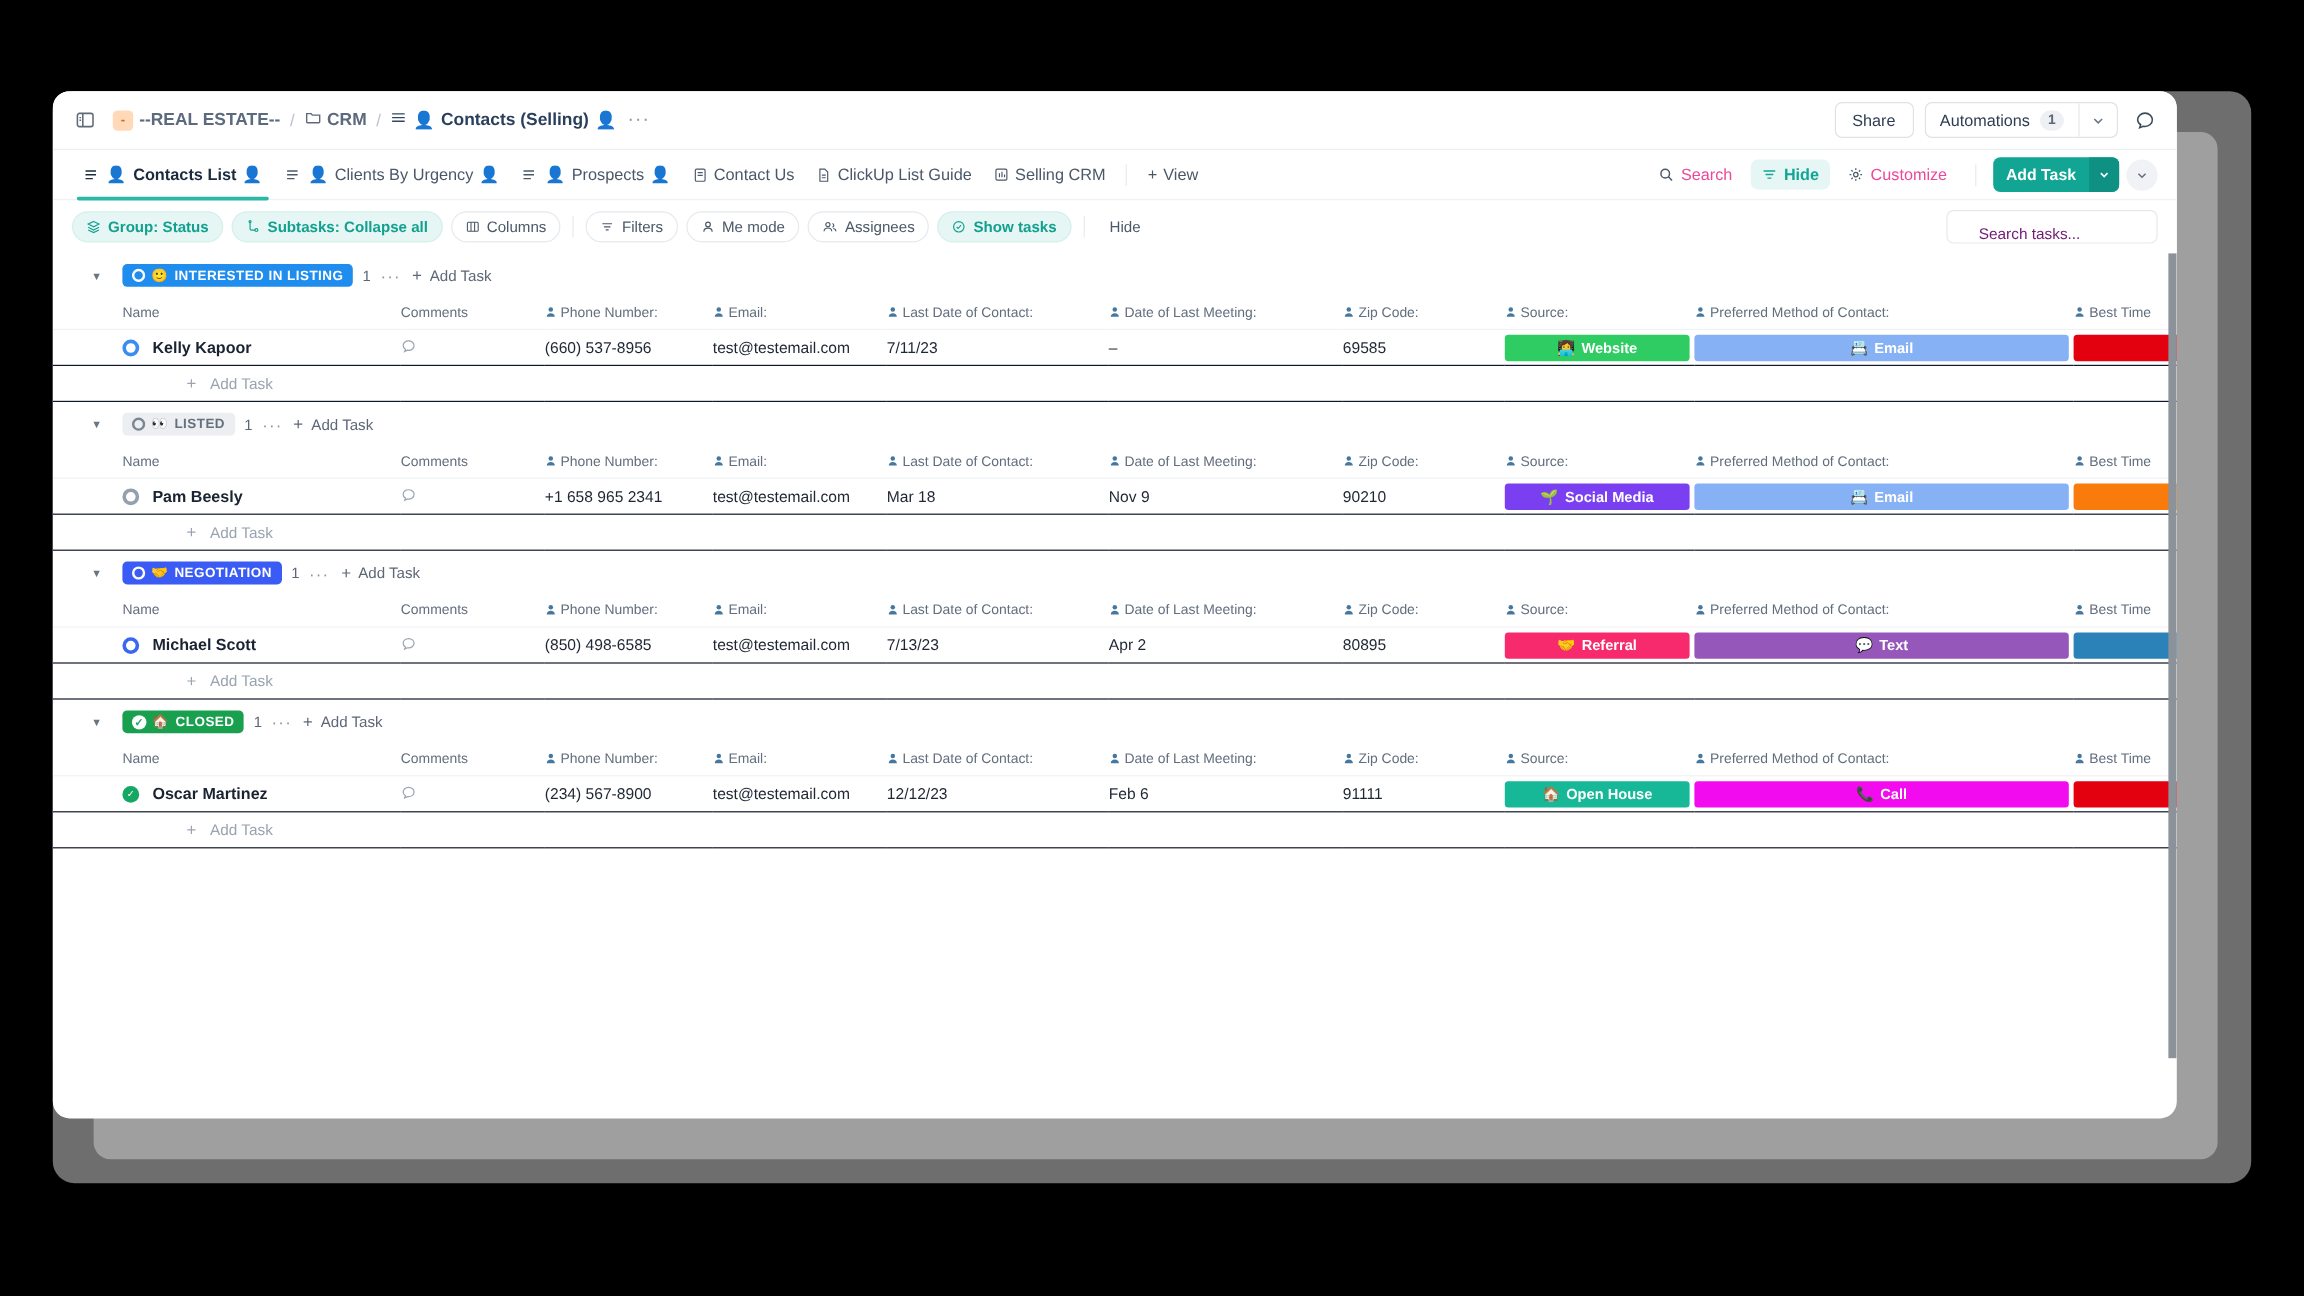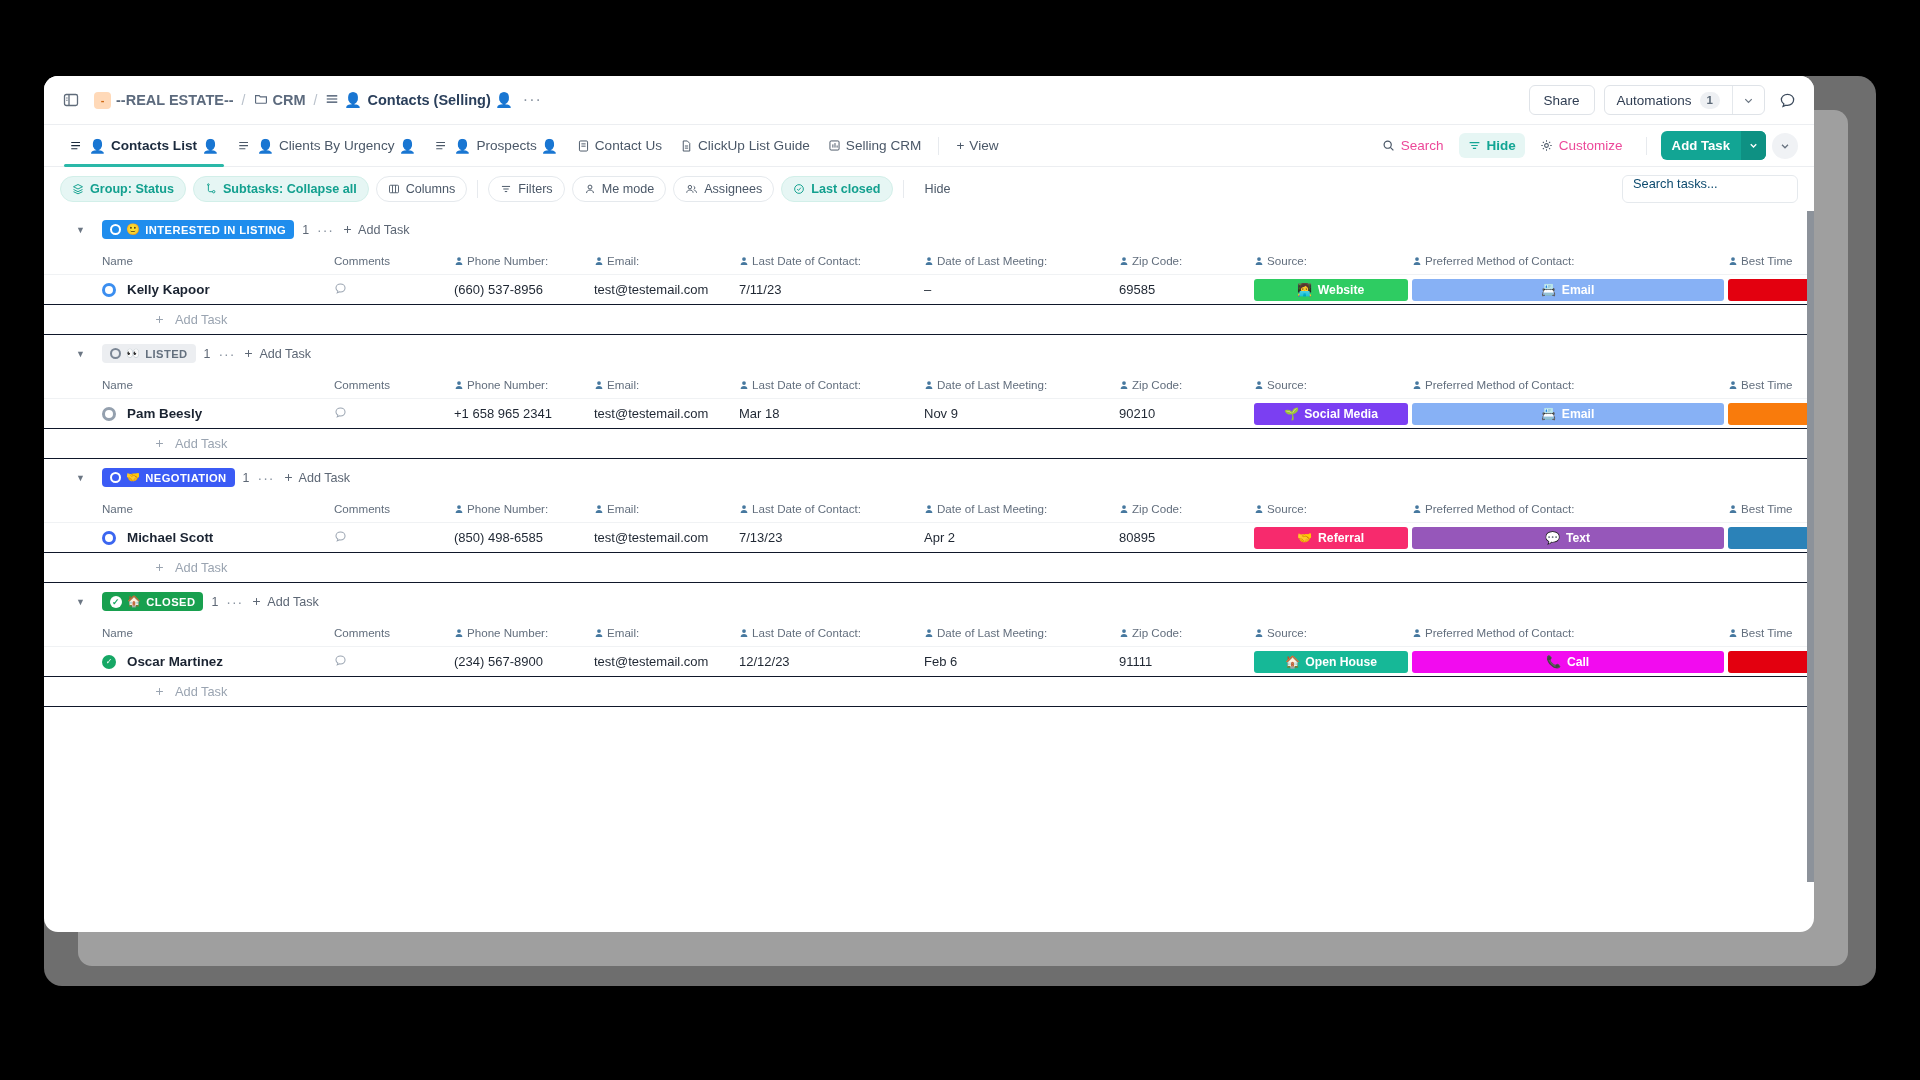--- a/index.html
+++ b/index.html
@@ -111,22 +111,22 @@
     height:26px; padding: 0 11px; border-radius:14px;
     font-size:12.6px; color:#4b5868; border:1px solid #e5e9ed; background:#fff;
     white-space: nowrap;
   }
   .chip.teal { background:#e6f6f4; border-color:#d2efe9; color:#13a08f; font-weight:600; }
   .chip.plain { border:none; }
   .chip-sep { width:1px; height:18px; background:#e7eaee; margin: 0 3px; }
   .searchbox {
     margin-left:auto; width: 176px; height: 28px;
     border:1px solid #e5e9ed; border-radius:6px;
-    display:flex; align-items:flex-start; padding: 0 10px;
-    font-size:12.8px; color:#0c4a6e;
+    display:flex; align-items:flex-end; padding: 0 26px;
+    font-size:12.8px; color:#701a75;
   }
 
   
   .tablewrap { position: relative; height: 671px; overflow: hidden; background:#fff; }
   .group { margin-top: 0; }
   .group-head {
     display:flex; align-items:center; gap:8px;
     padding: 9px 0 9px 58px; font-size:12.5px;
   }
   .tri { position:absolute; margin-left:-26px; color:#6b7683; font-size:9px; }
@@ -428,21 +428,21 @@
             <path d="M2.4 13.2c0-2.4 2-3.8 4.4-3.8s4.4 1.4 4.4 3.8"></path>
             <path d="M12 4.2a2.3 2.3 0 0 1 0 4.4M13 9.9c1.8.3 3 1.6 3 3.3"></path>
         </svg>
         <span>Assignees</span>
       </div>
       <div class="chip teal">
         <svg width="12" height="12" viewBox="0 0 16 16" fill="none" stroke="#13a08f" stroke-width="1.3">
           <circle cx="8" cy="8" r="5.8"></circle>
             <polyline points="5.6,8.2 7.3,9.9 10.5,6.2"></polyline>
         </svg>
-        <span>Last closed</span>
+        <span>Show tasks</span>
       </div>
       <div class="chip-sep"></div>
       <div class="chip plain">
         <span>Hide</span>
       </div>
       <div class="searchbox">
         <span>Search tasks...</span>
       </div>
     </div>
 

